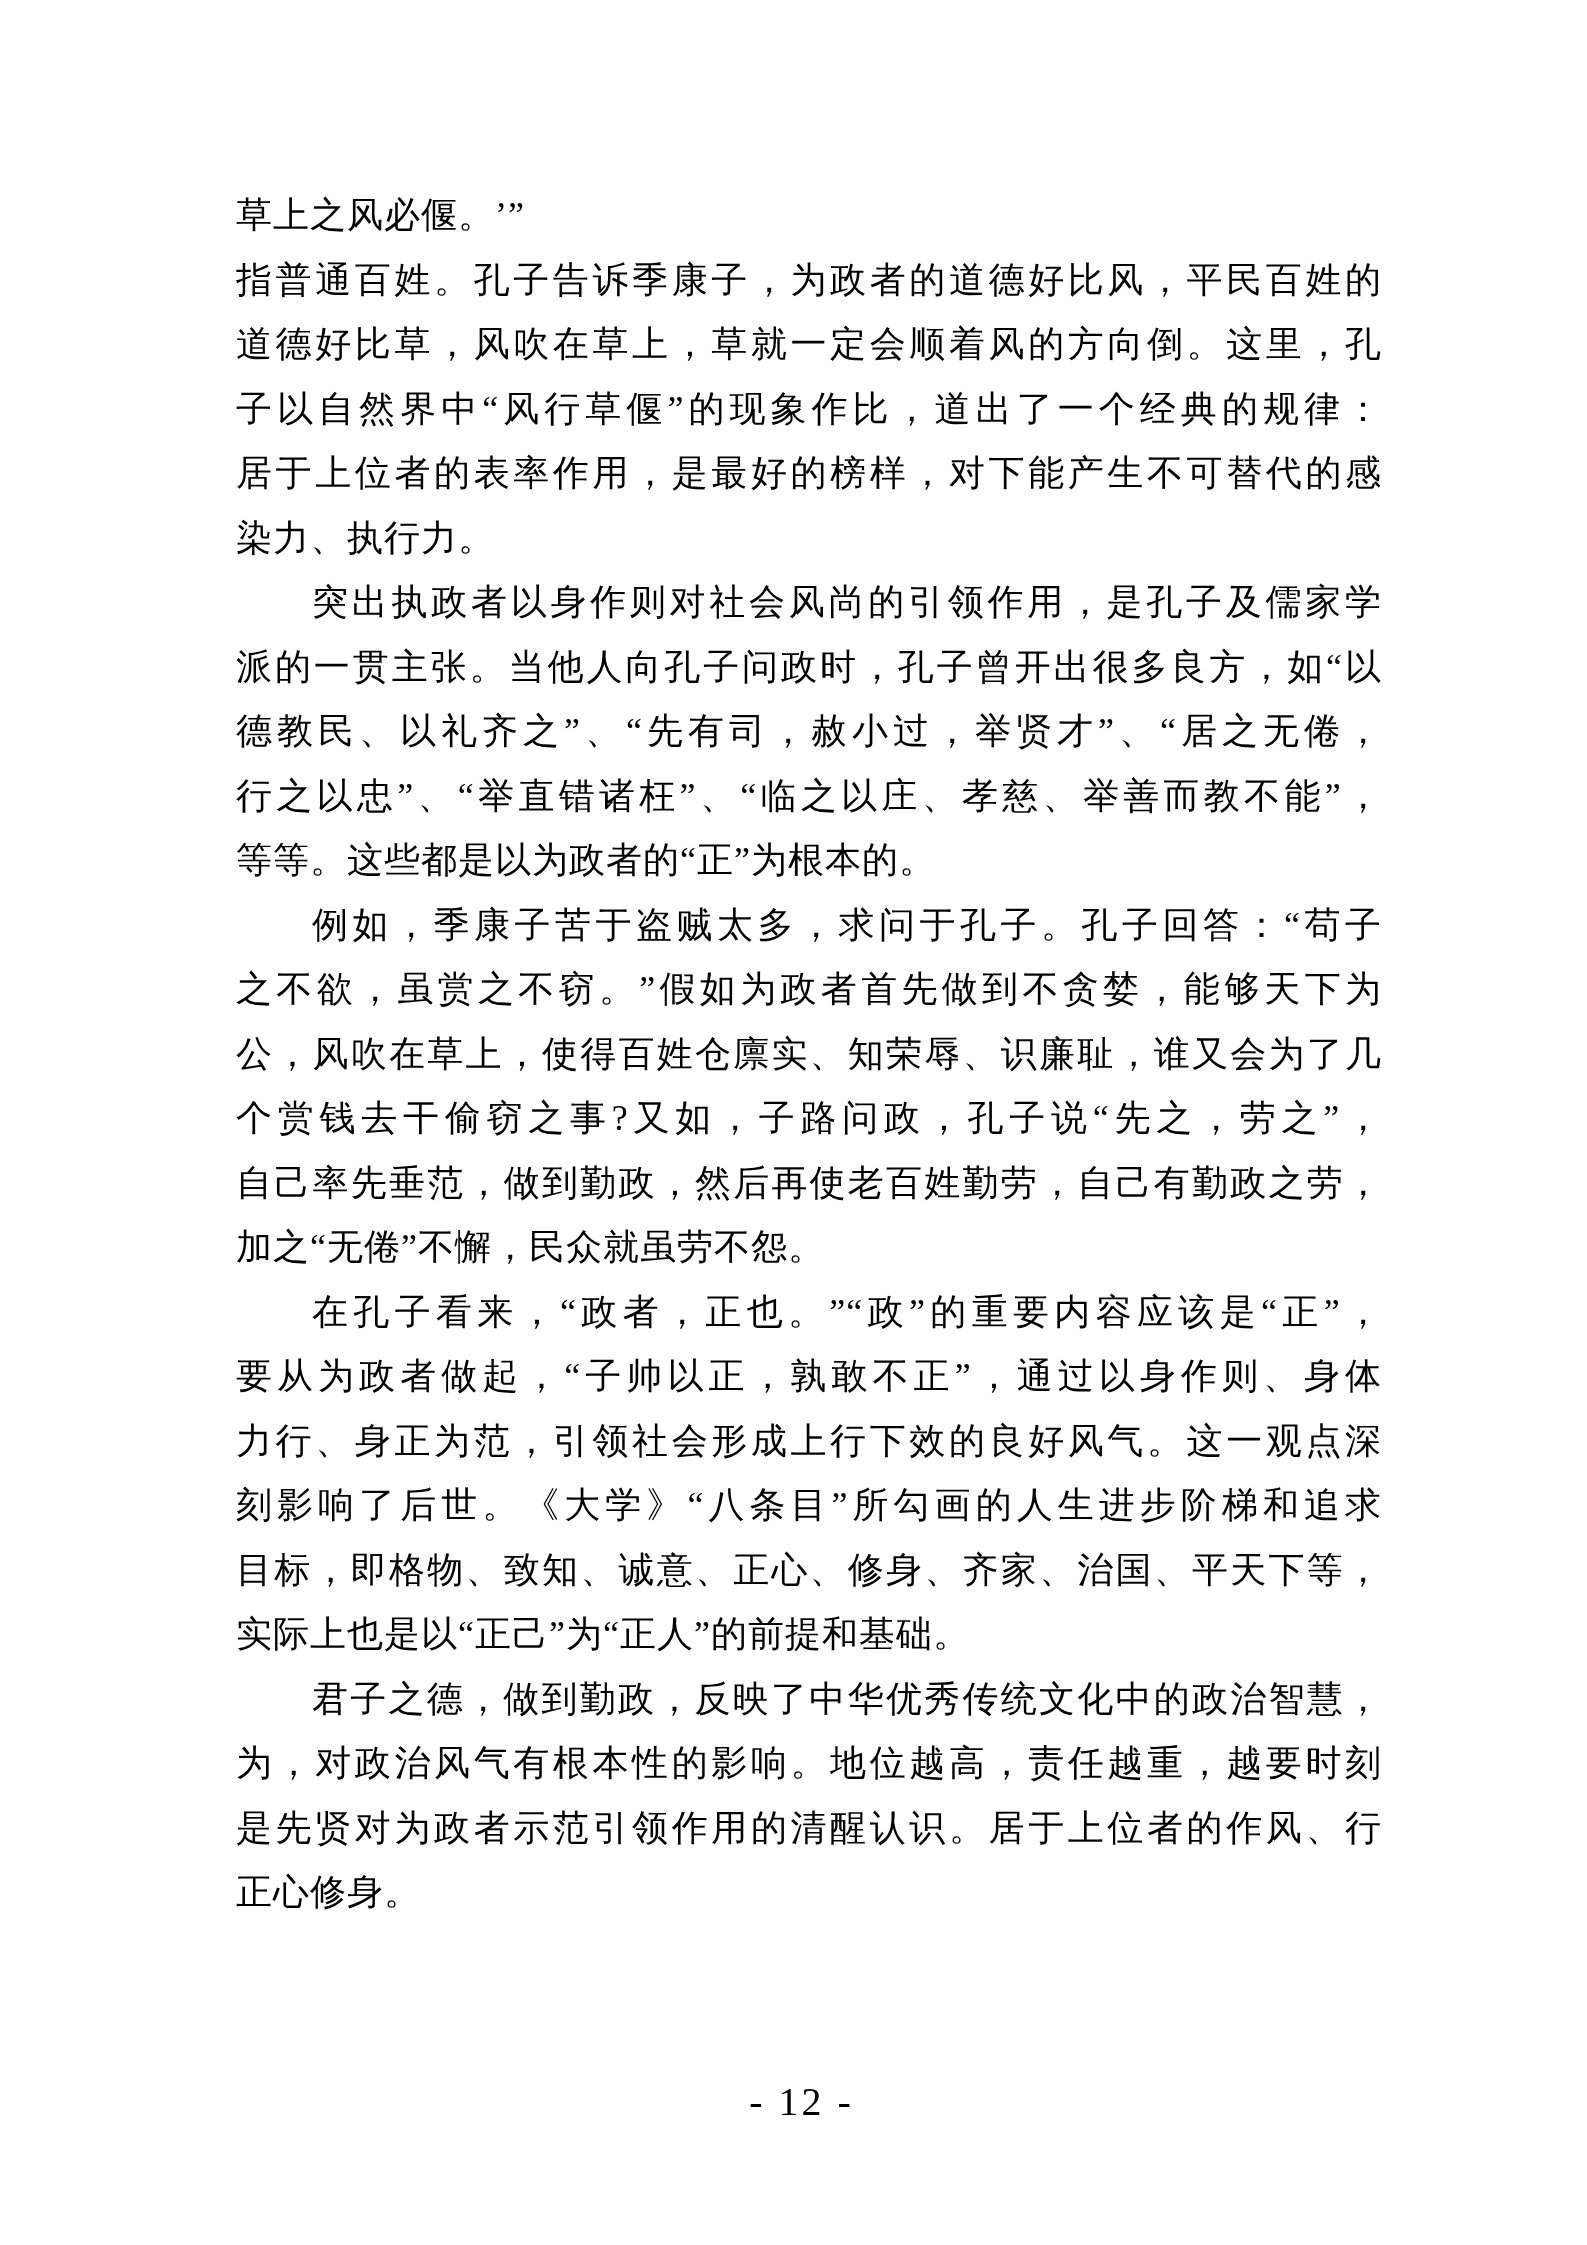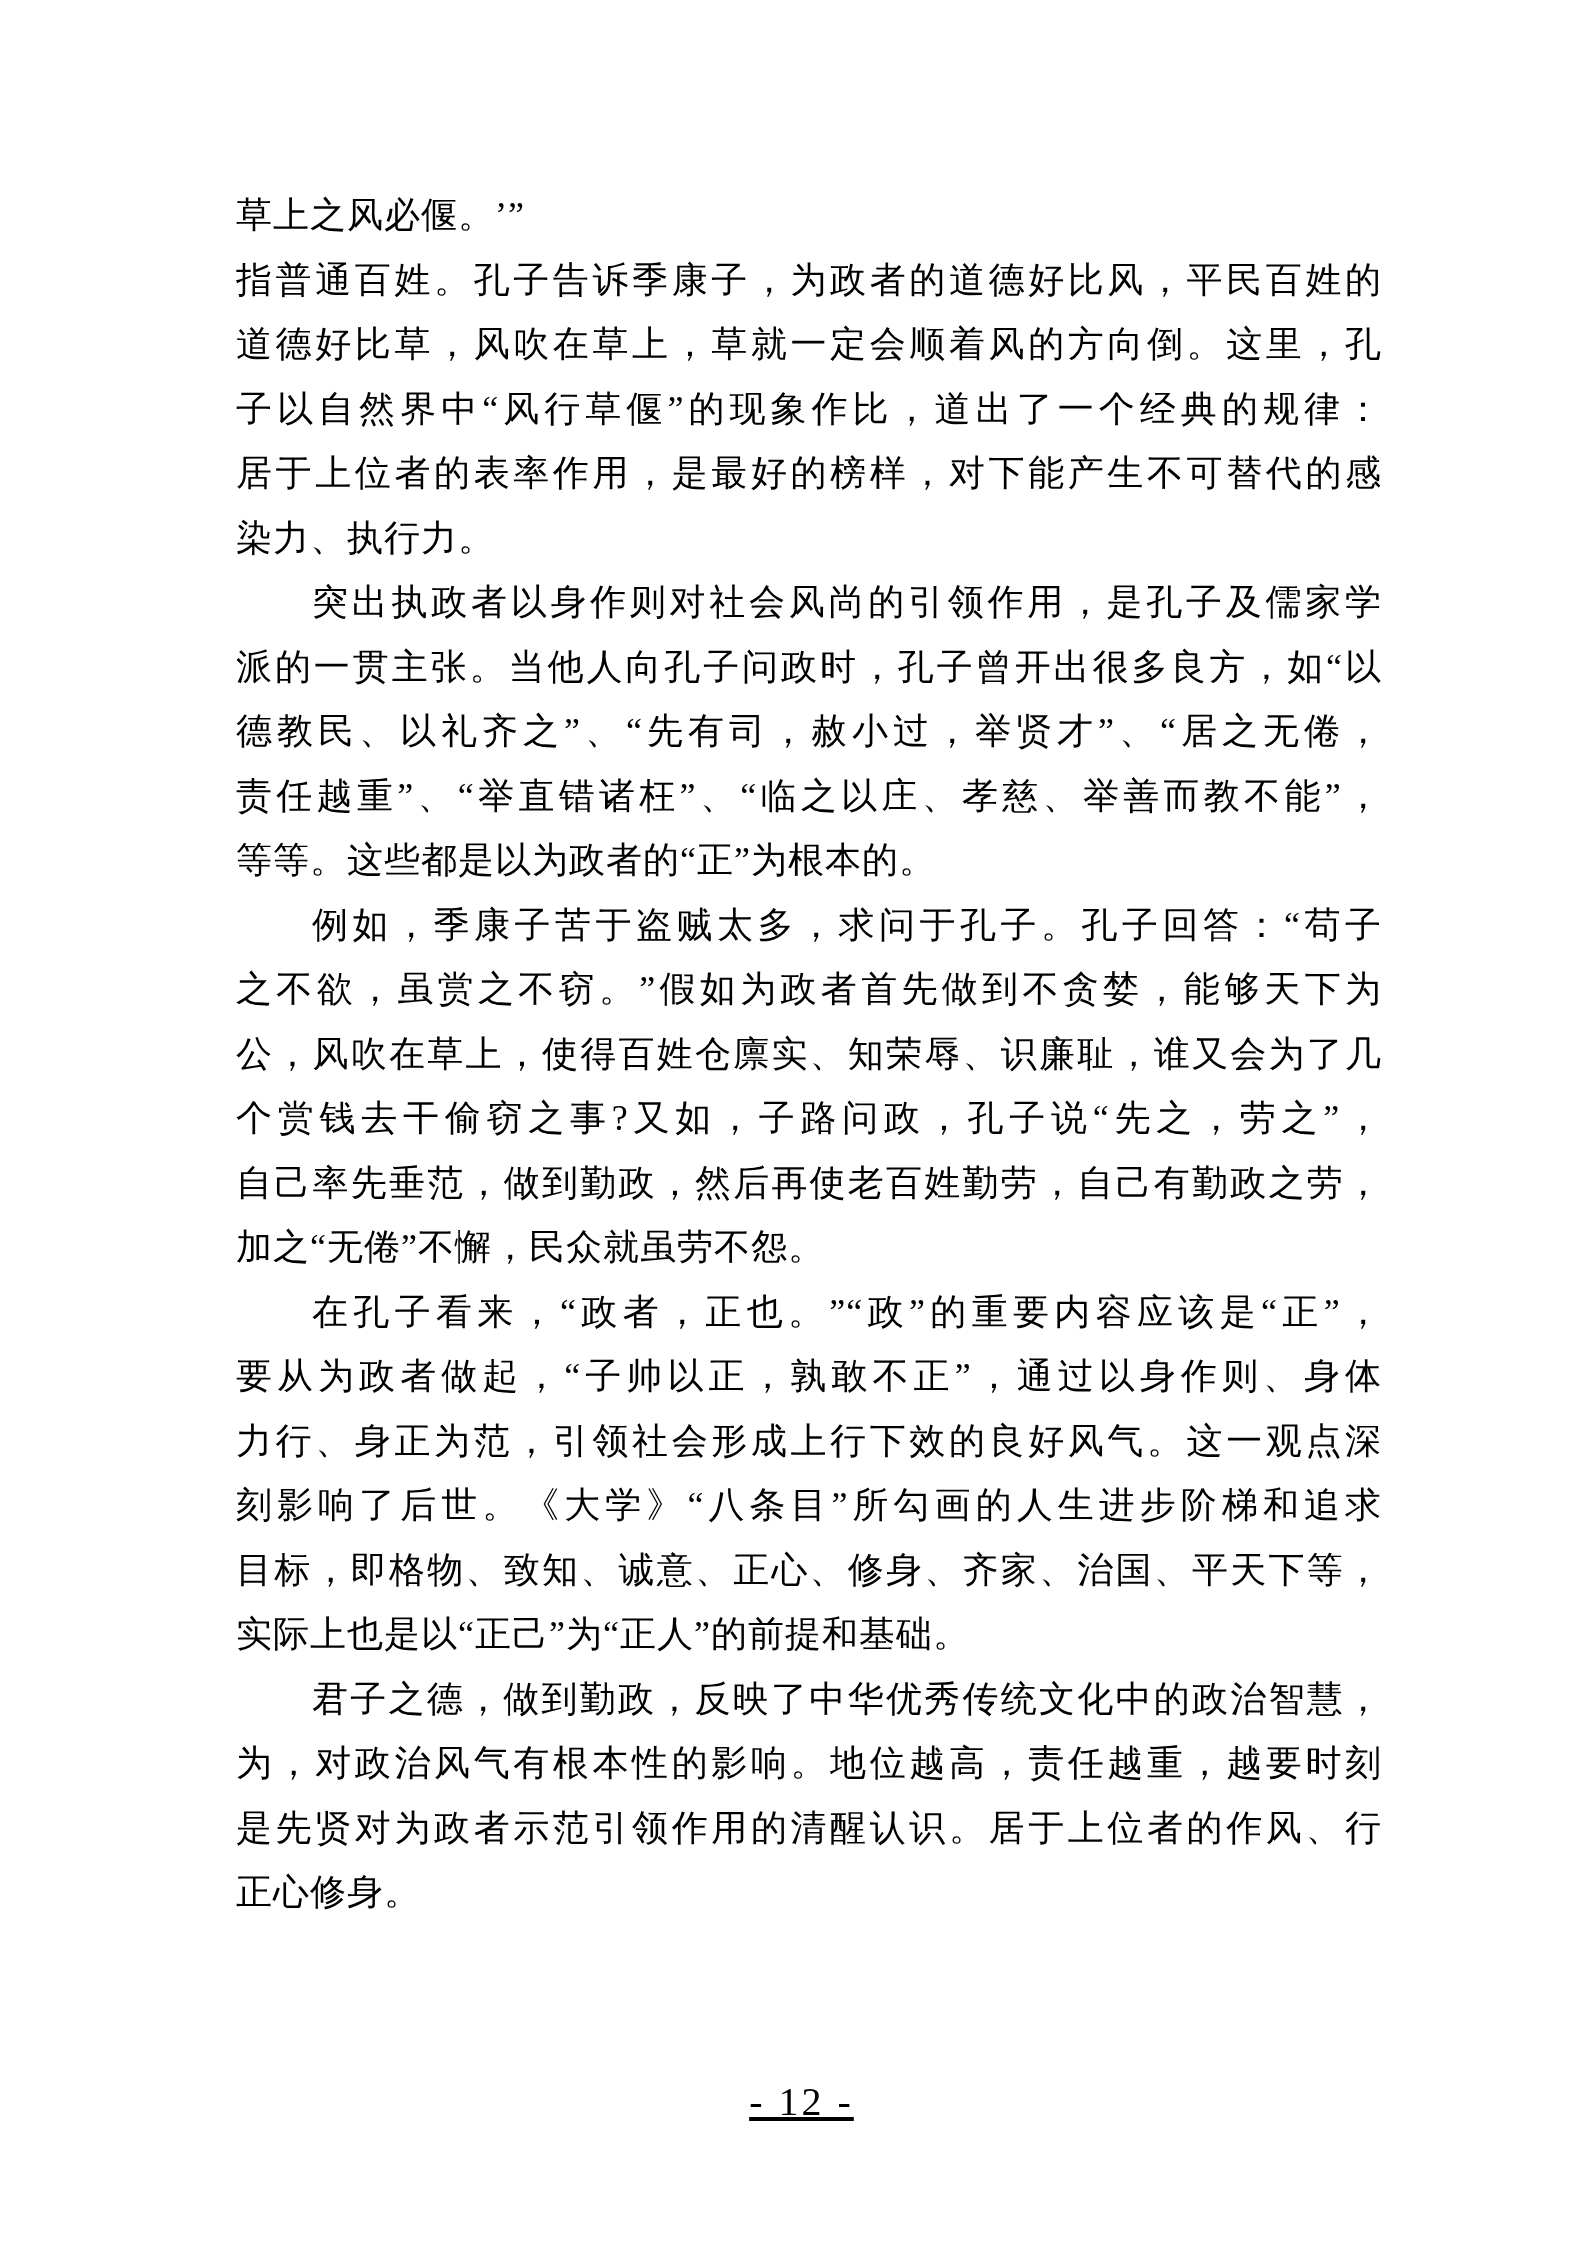--- a/index.html
+++ b/index.html
@@ -50,38 +50,37 @@
     top: 2072px;
     width: 1587px;
     text-align: center;
   }
   .page-num {
     font-size: 40px;
     line-height: 60px;
     letter-spacing: 3px;
     color: #000000;
     font-family: "Liberation Serif", "DejaVu Serif", serif;
-    text-decoration: underline;
   }
 </style>
 </head>
 <body>
 
 <div class="page">
   <main class="body-text" id="doc-body">
       <div class="line last">草上之风必偃。’”</div>
       <div class="line">指普通百姓。孔子告诉季康子，为政者的道德好比风，平民百姓的</div>
       <div class="line">道德好比草，风吹在草上，草就一定会顺着风的方向倒。这里，孔</div>
       <div class="line">子以自然界中“风行草偃”的现象作比，道出了一个经典的规律：</div>
       <div class="line">居于上位者的表率作用，是最好的榜样，对下能产生不可替代的感</div>
       <div class="line last">染力、执行力。</div>
       <div class="line indent">突出执政者以身作则对社会风尚的引领作用，是孔子及儒家学</div>
       <div class="line">派的一贯主张。当他人向孔子问政时，孔子曾开出很多良方，如“以</div>
       <div class="line">德教民、以礼齐之”、“先有司，赦小过，举贤才”、“居之无倦，</div>
-      <div class="line">责任越重”、“举直错诸枉”、“临之以庄、孝慈、举善而教不能”，</div>
+      <div class="line">行之以忠”、“举直错诸枉”、“临之以庄、孝慈、举善而教不能”，</div>
       <div class="line last">等等。这些都是以为政者的“正”为根本的。</div>
       <div class="line indent">例如，季康子苦于盗贼太多，求问于孔子。孔子回答：“苟子</div>
       <div class="line">之不欲，虽赏之不窃。”假如为政者首先做到不贪婪，能够天下为</div>
       <div class="line">公，风吹在草上，使得百姓仓廪实、知荣辱、识廉耻，谁又会为了几</div>
       <div class="line">个赏钱去干偷窃之事?又如，子路问政，孔子说“先之，劳之”，</div>
       <div class="line">自己率先垂范，做到勤政，然后再使老百姓勤劳，自己有勤政之劳，</div>
       <div class="line last">加之“无倦”不懈，民众就虽劳不怨。</div>
       <div class="line indent">在孔子看来，“政者，正也。”“政”的重要内容应该是“正”，</div>
       <div class="line">要从为政者做起，“子帅以正，孰敢不正”，通过以身作则、身体</div>
       <div class="line">力行、身正为范，引领社会形成上行下效的良好风气。这一观点深</div>

